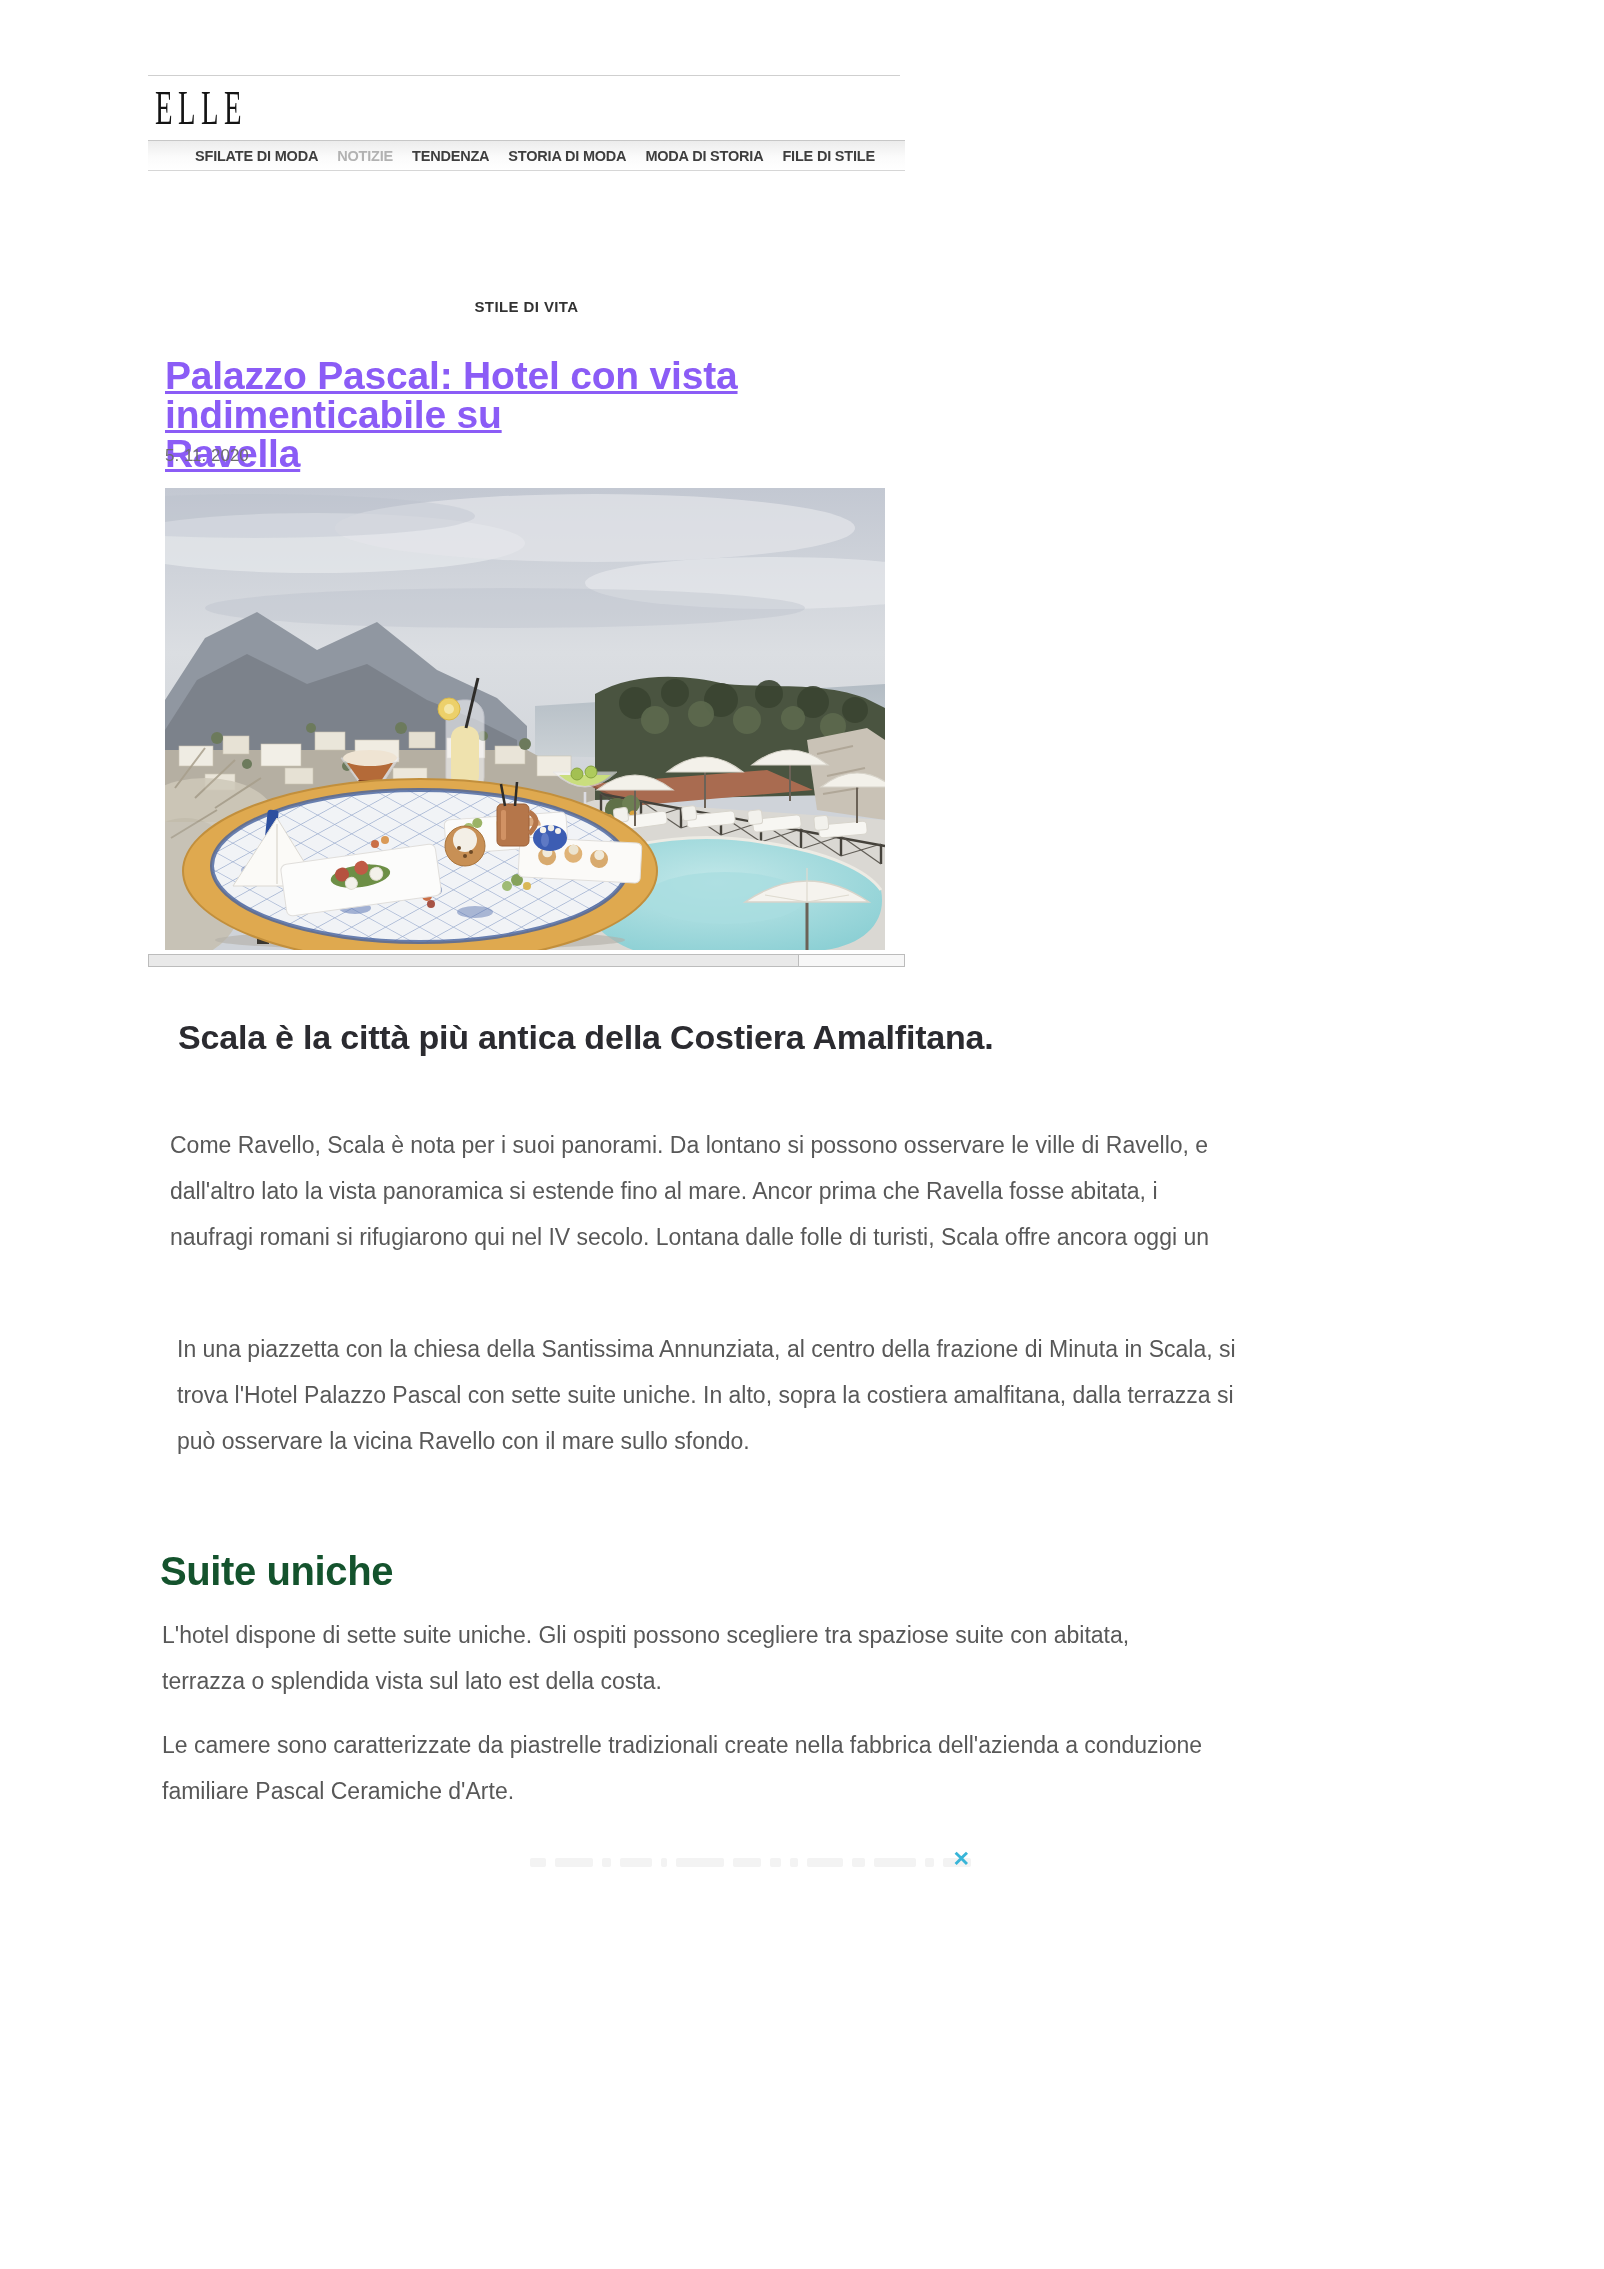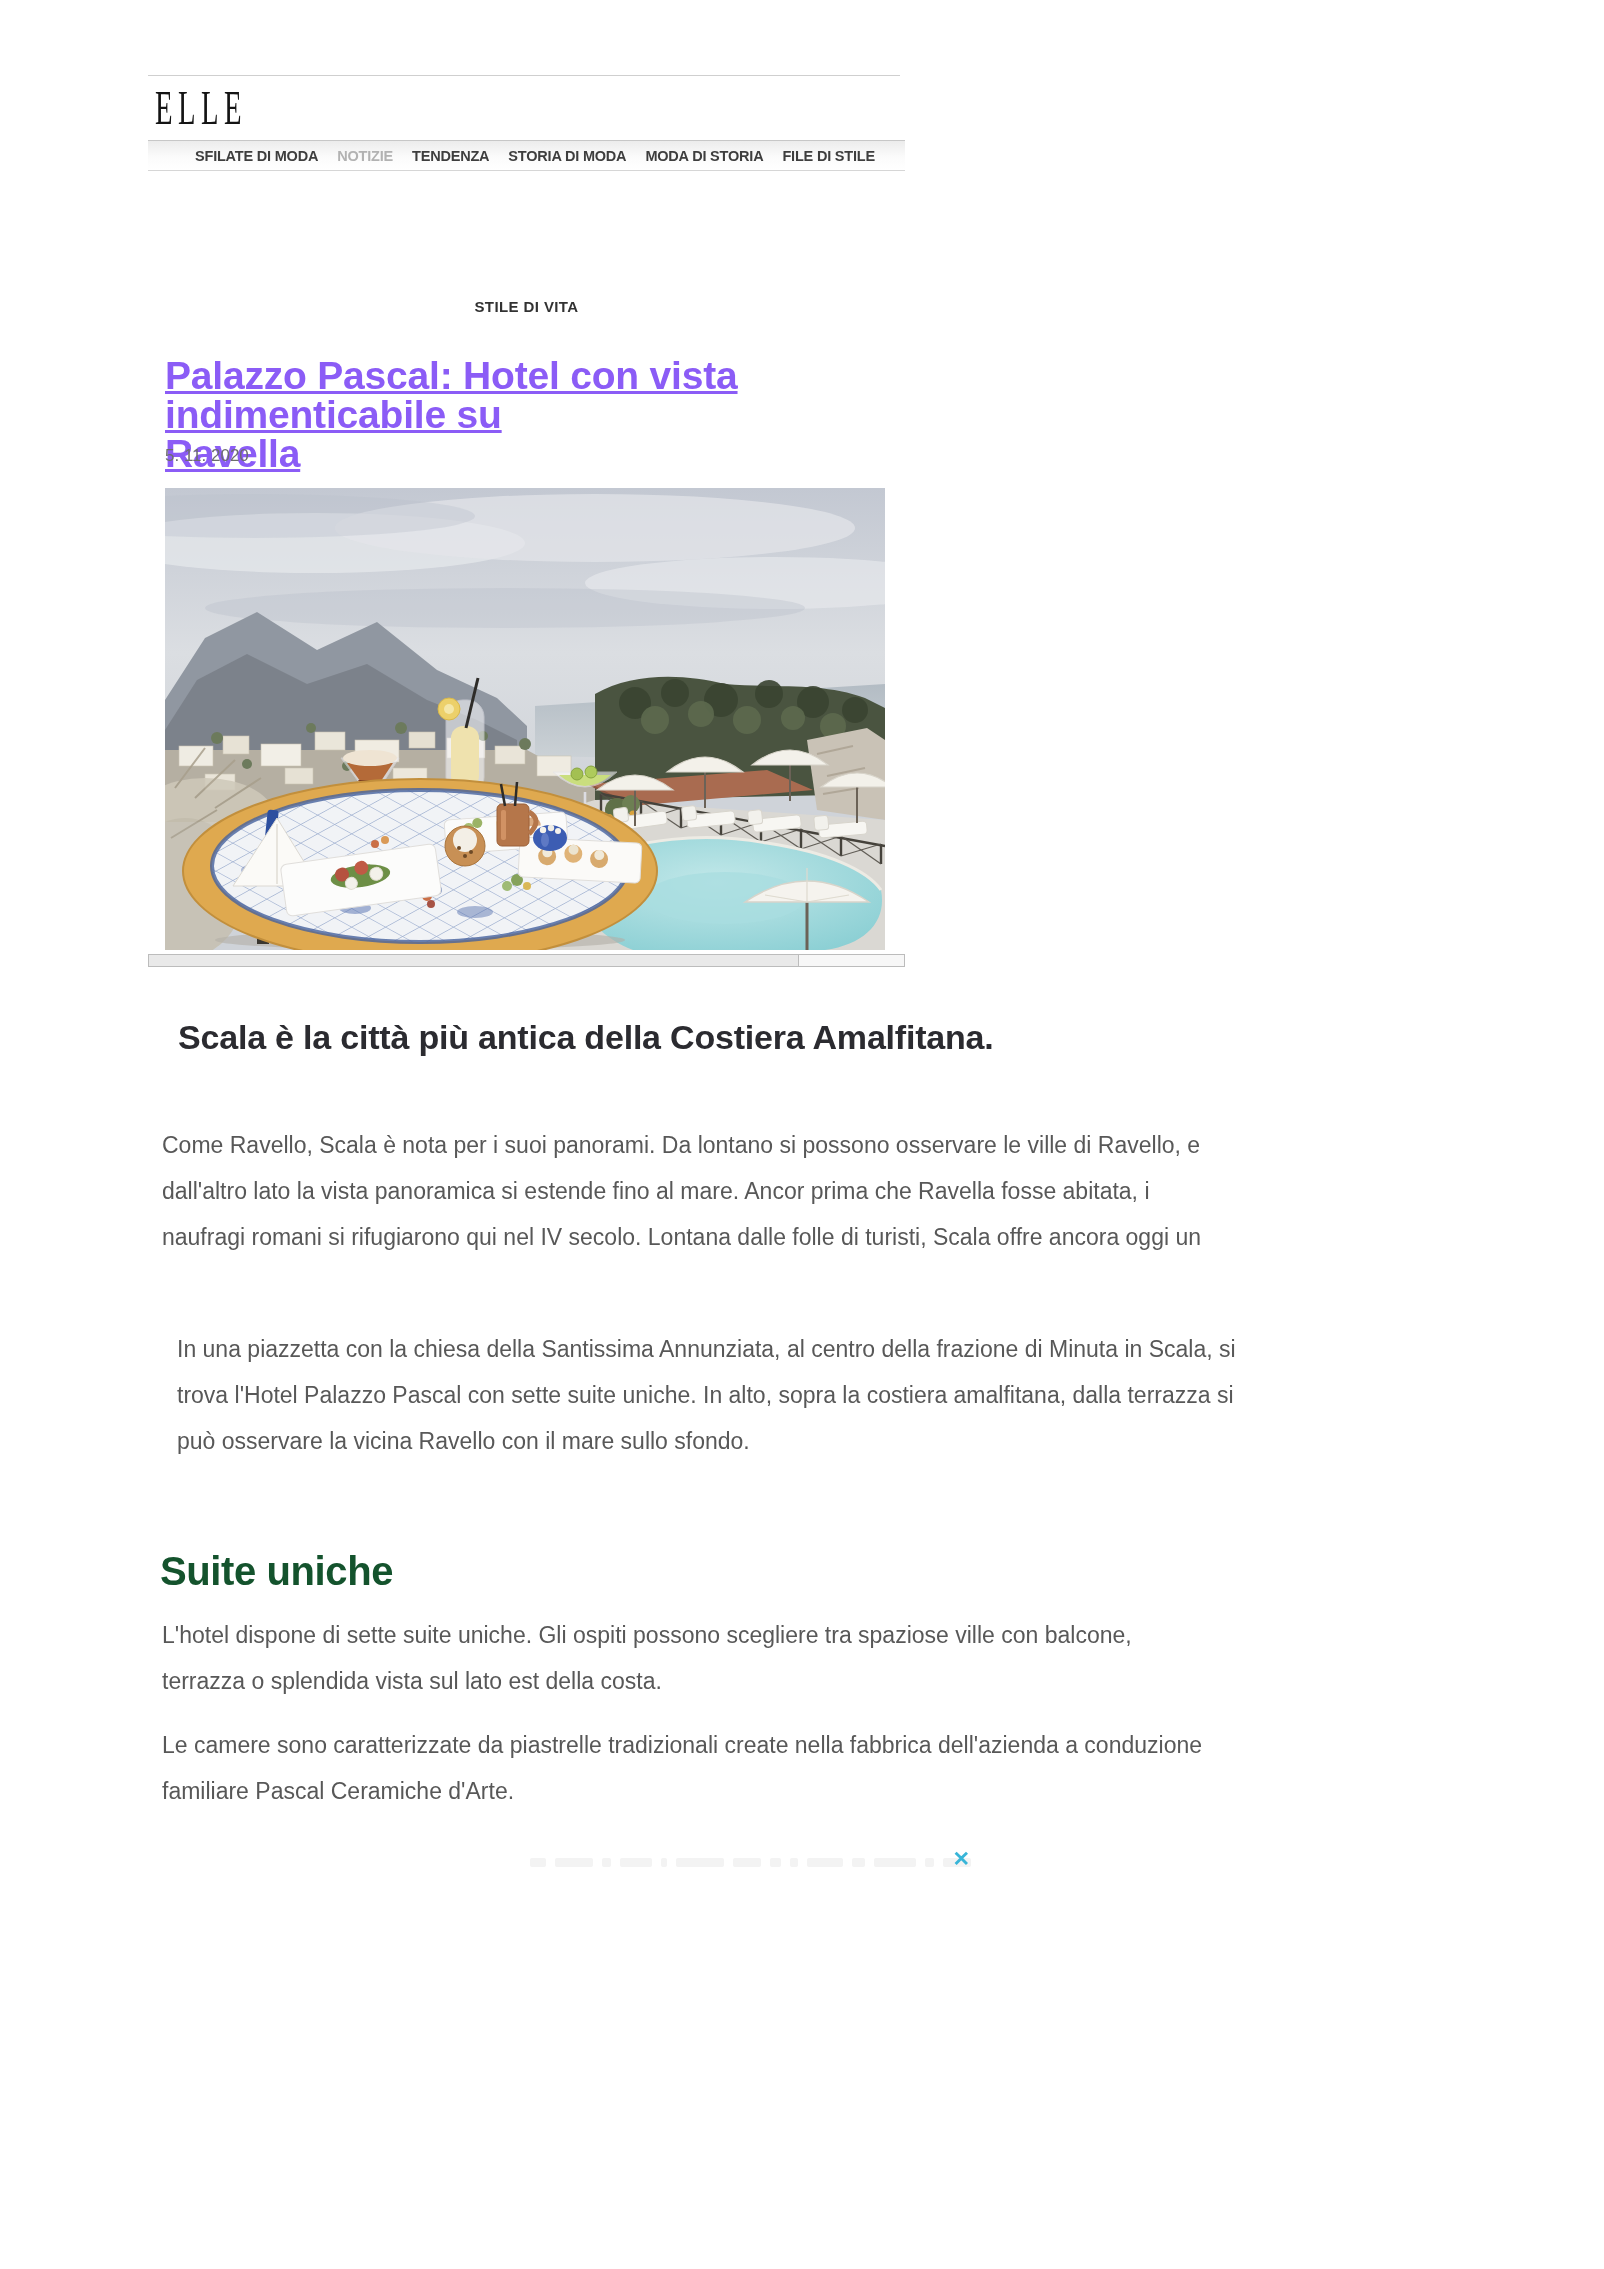--- a/index.html
+++ b/index.html
@@ -27,21 +27,21 @@
 
   .hscroll{position:absolute;left:148px;top:954px;width:757px;height:13px;background:#f7f7f7;
            border:1px solid #bcbcbc;box-sizing:border-box;cursor:pointer;}
   .hscroll .thumb{position:absolute;left:0;top:0;height:100%;width:86%;background:#e9e9e9;border-right:1px solid #bcbcbc;}
 
   
   .content-h1{position:absolute;left:178px;top:990px;width:1340px;font-size:34px;font-weight:700;
               color:#2b2b30;letter-spacing:-0.2px;}
   .para{position:absolute;left:162px;width:1400px;font-size:23px;color:#585858;}
   .para .ln{line-height:46px;white-space:nowrap;}
-  .p1{top:1122px;}
+  .p1{top:1122px;margin-left:8px;}
   .p2{top:1326px;margin-left:15px;}
   .content-h2{position:absolute;left:160px;top:1516px;font-size:40px;font-weight:700;color:#14532d;letter-spacing:-0.4px;}
   .p3{top:1612px;}
   .p4{top:1722px;}
 
   
   .ad{position:absolute;left:500px;top:1846px;width:470px;height:34px;}
   .ad-ghost{position:absolute;left:30px;top:12px;display:flex;gap:9px;align-items:center;}
   .ad-ghost i{display:block;height:9px;border-radius:2px;background:#f3f3f3;}
   .ad-close{position:absolute;right:0;top:2px;font-size:21px;font-weight:700;color:#38b5d8;cursor:pointer;line-height:1;}
@@ -345,21 +345,21 @@
 
   <div class="para p2">
     <div class="ln">In una piazzetta con la chiesa della Santissima Annunziata, al centro della frazione di Minuta in Scala, si</div>
     <div class="ln">trova l'Hotel Palazzo Pascal con sette suite uniche. In alto, sopra la costiera amalfitana, dalla terrazza si</div>
     <div class="ln">può osservare la vicina Ravello con il mare sullo sfondo.</div>
   </div>
 
   <h2 class="content-h2">Suite uniche</h2>
 
   <div class="para p3">
-    <div class="ln">L'hotel dispone di sette suite uniche. Gli ospiti possono scegliere tra spaziose ville con balcone,</div>
+    <div class="ln">L'hotel dispone di sette suite uniche. Gli ospiti possono scegliere tra spaziose suite con abitata,</div>
     <div class="ln">terrazza o splendida vista sul lato est della costa.</div>
   </div>
 
   <div class="para p4">
     <div class="ln">Le camere sono caratterizzate da piastrelle tradizionali create nella fabbrica dell'azienda a conduzione</div>
     <div class="ln">familiare Pascal Ceramiche d'Arte.</div>
   </div>
 
   <div class="ad">
     <div class="ad-ghost">

